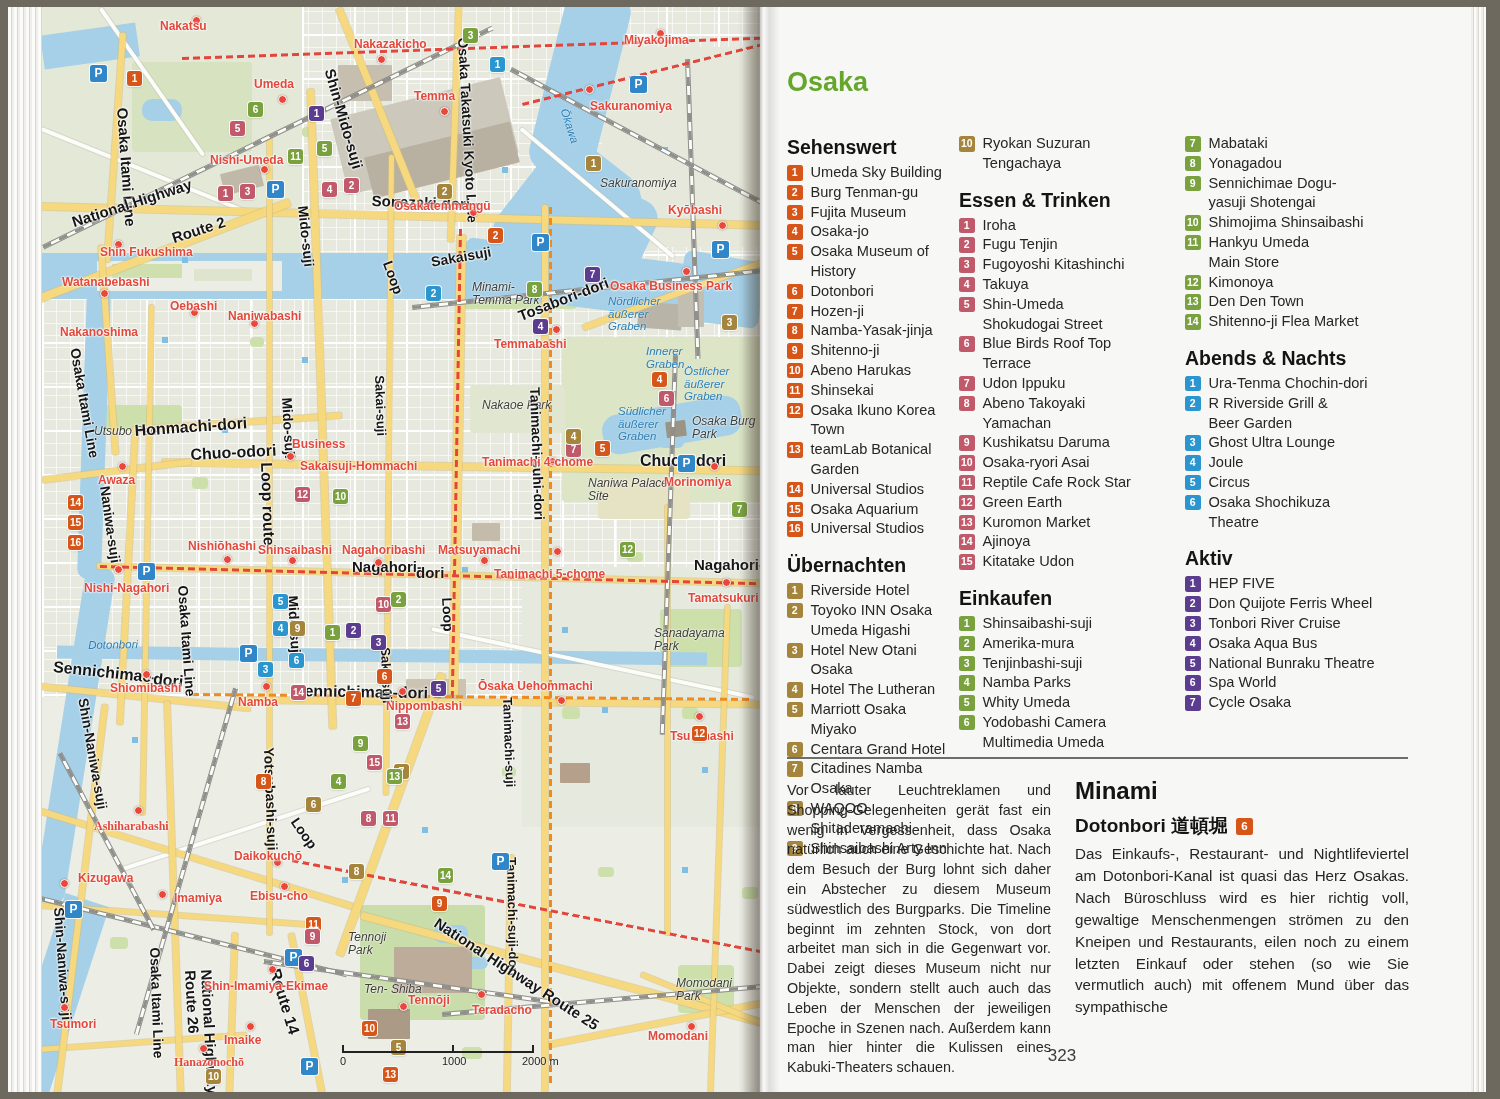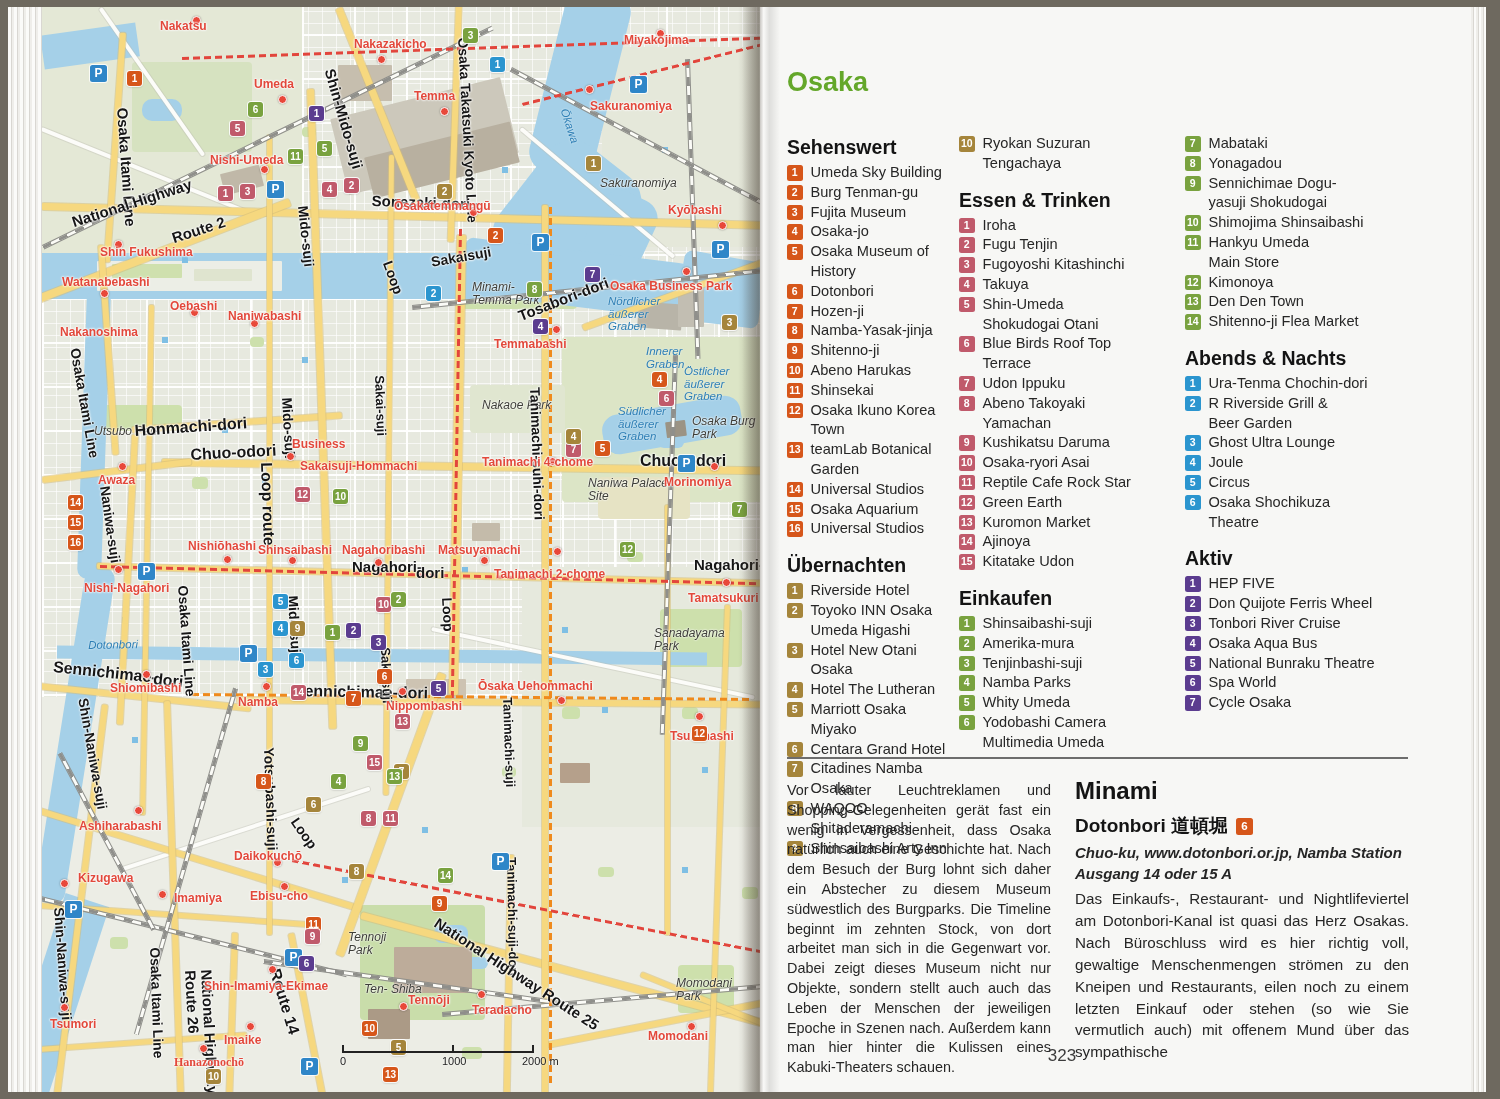--- a/index.html
+++ b/index.html
@@ -272,29 +272,29 @@
         <div class="slab" style="left: 18px; top: 318px;">Nakanoshima</div>
         <div class="slab" style="left: 250px; top: 430px;">Business</div>
         <div class="slab" style="left: 56px; top: 466px;">Awaza</div>
         <div class="slab" style="left: 258px; top: 452px;">Sakaisuji-Hommachi</div>
         <div class="slab" style="left: 146px; top: 532px;">Nishiōhashi</div>
         <div class="slab" style="left: 216px; top: 536px;">Shinsaibashi</div>
         <div class="slab" style="left: 300px; top: 536px;">Nagahoribashi</div>
         <div class="slab" style="left: 42px; top: 574px;">Nishi-Nagahori</div>
         <div class="slab" style="left: 396px; top: 536px;">Matsuyamachi</div>
         <div class="slab" style="left: 440px; top: 448px;">Tanimachi 4-chome</div>
-        <div class="slab" style="left: 452px; top: 560px;">Tanimachi 2-chome</div>
+        <div class="slab" style="left: 452px; top: 560px;">Tanimachi 5-chome</div>
         <div class="slab" style="left: 622px; top: 468px;">Morinomiya</div>
         <div class="slab" style="left: 646px; top: 584px;">Tamatsukuri</div>
         <div class="slab" style="left: 436px; top: 672px;">Ōsaka Uehommachi</div>
         <div class="slab" style="left: 628px; top: 722px;">Tsuruhashi</div>
         <div class="slab" style="left: 68px; top: 674px;">Shiomibashi</div>
         <div class="slab" style="left: 196px; top: 688px;">Namba</div>
         <div class="slab" style="left: 344px; top: 692px;">Nippombashi</div>
-        <div class="slab" style="left: 37px; top: 812px;">Ashiharabashi</div>
+        <div class="slab" style="left: 52px; top: 812px; font-family: Liberation Serif, serif;">Ashiharabashi</div>
         <div class="slab" style="left: 192px; top: 842px;">Daikokuchō</div>
         <div class="slab" style="left: 36px; top: 864px;">Kizugawa</div>
         <div class="slab" style="left: 132px; top: 884px;">Imamiya</div>
         <div class="slab" style="left: 208px; top: 882px;">Ebisu-cho</div>
         <div class="slab" style="left: 162px; top: 972px;">Shin-Imamiya-Ekimae</div>
         <div class="slab" style="left: 182px; top: 1026px;">Imaike</div>
         <div class="slab" style="left: 132px; top: 1048px; font-family: Liberation Serif, serif;">Hanazonochō</div>
         <div class="slab" style="left: 8px; top: 1010px;">Tsumori</div>
         <div class="slab" style="left: 366px; top: 986px;">Tennōji</div>
         <div class="slab" style="left: 430px; top: 996px;">Teradacho</div>
@@ -595,21 +595,21 @@
             <div class="bdg" style="background: rgb(192, 90, 107);">3</div>
             <div class="txt" style="">Fugoyoshi Kitashinchi</div>
           </div>
           <div class="litem" style="">
             <div class="bdg" style="background: rgb(192, 90, 107);">4</div>
             <div class="txt" style="">Takuya</div>
           </div>
           <div class="litem" style="">
             <div class="bdg" style="background: rgb(192, 90, 107);">5</div>
             <div class="txt" style="">Shin-Umeda
-Shokudogai Otani</div>
+Shokudogai Street</div>
           </div>
           <div class="litem" style="">
             <div class="bdg" style="background: rgb(192, 90, 107);">6</div>
             <div class="txt" style="">Blue Birds Roof Top
 Terrace</div>
           </div>
           <div class="litem" style="">
             <div class="bdg" style="background: rgb(192, 90, 107);">7</div>
             <div class="txt" style="">Udon Ippuku</div>
           </div>
@@ -682,21 +682,21 @@
             <div class="bdg" style="background: rgb(121, 162, 63);">7</div>
             <div class="txt" style="">Mabataki</div>
           </div>
           <div class="litem" style="">
             <div class="bdg" style="background: rgb(121, 162, 63);">8</div>
             <div class="txt" style="">Yonagadou</div>
           </div>
           <div class="litem" style="">
             <div class="bdg" style="background: rgb(121, 162, 63);">9</div>
             <div class="txt" style="">Sennichimae Dogu-
-yasuji Shokudogai</div>
+yasuji Shotengai</div>
           </div>
           <div class="litem" style="">
             <div class="bdg" style="background: rgb(121, 162, 63);">10</div>
             <div class="txt" style="">Shimojima Shinsaibashi</div>
           </div>
           <div class="litem" style="">
             <div class="bdg" style="background: rgb(121, 162, 63);">11</div>
             <div class="txt" style="">Hankyu Umeda
 Main Store</div>
           </div>
@@ -775,19 +775,18 @@
         </div>
       </div>
     <div id="divider"></div>
     <div id="art-left">Vor lauter Leuchtreklamen und Shopping-Gelegenheiten gerät fast ein wenig in Vergessenheit, dass Osaka natürlich auch eine Geschichte hat. Nach dem Besuch der Burg lohnt sich daher ein Abstecher zu diesem Museum südwestlich des Burgparks. Die Timeline beginnt im zehnten Stock, von dort arbeitet man sich in die Gegenwart vor. Dabei zeigt dieses Museum nicht nur Objekte, sondern stellt auch auch das Leben der Menschen der jeweiligen Epoche in Szenen nach. Außerdem kann man hier hinter die Kulissen eines Kabuki-Theaters schauen.</div>
     <div id="minami">
       <div id="minami-h">Minami</div>
       <div id="minami-sub">
         <span>Dotonbori 道頓堀</span>
         <span class="bdg6">6</span>
       </div>
-      <div id="minami-addr">Chuo-ku, www.dotonbori.or.jp, Namba Station Ausgang 14 oder 15 A</div>
       <div id="minami-body">Das Einkaufs-, Restaurant- und Nightlifeviertel am Dotonbori-Kanal ist quasi das Herz Osakas. Nach Büroschluss wird es hier richtig voll, gewaltige Menschenmengen strömen zu den Kneipen und Restaurants, eilen noch zu einem letzten Einkauf oder stehen (so wie Sie vermutlich auch) mit offenem Mund über das sympathische</div>
     </div>
     <div id="pagenum">323</div>
     <div class="stackR"></div>
   </div>
 </div>
 
 </body></html>

